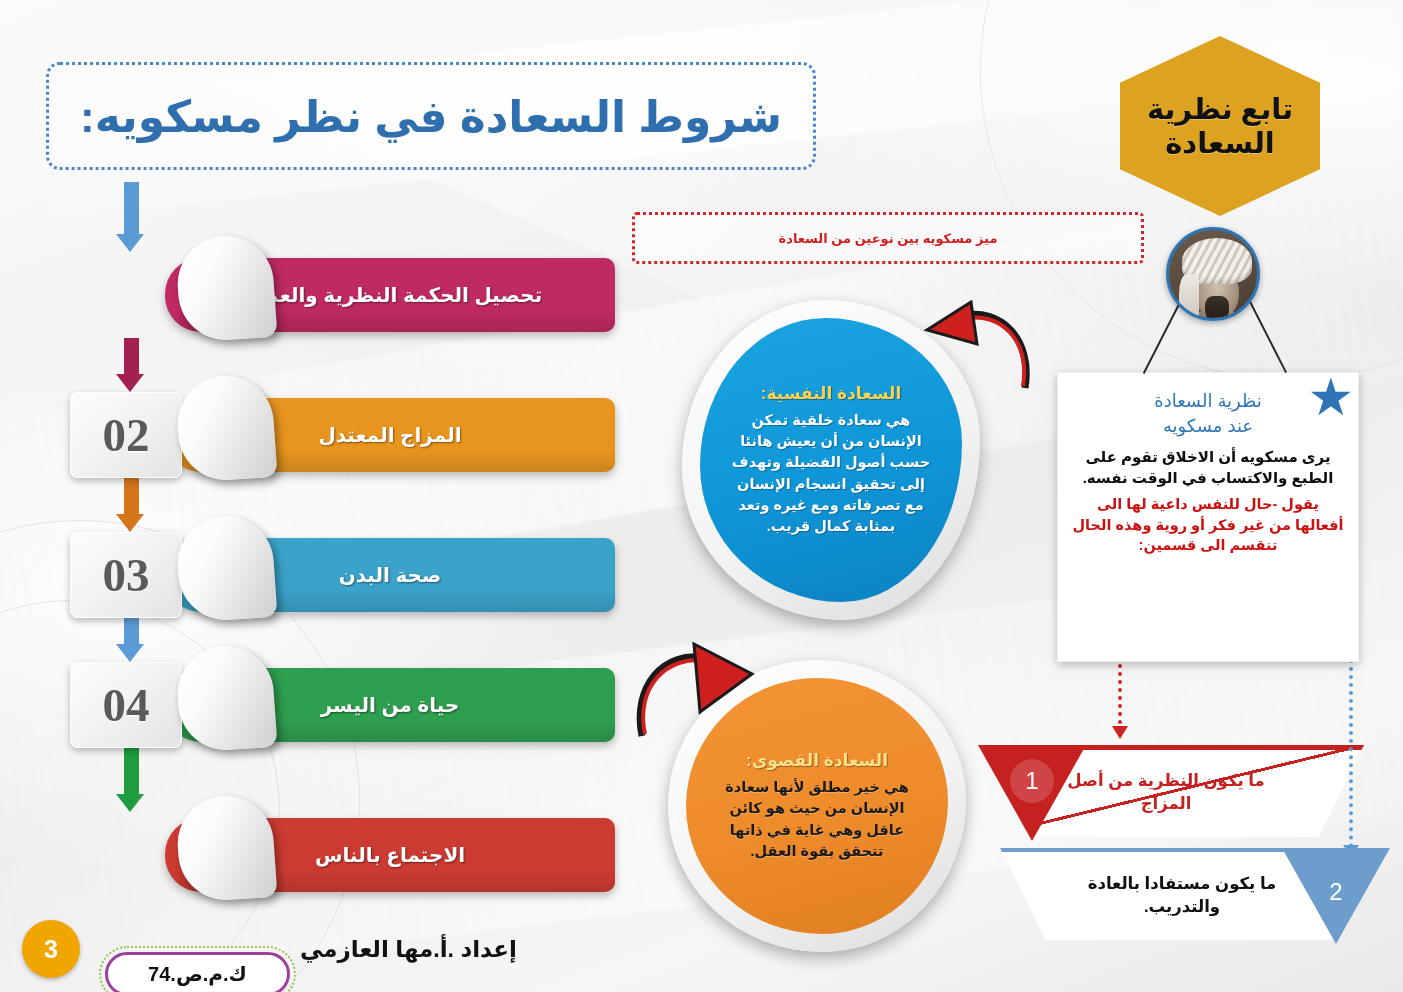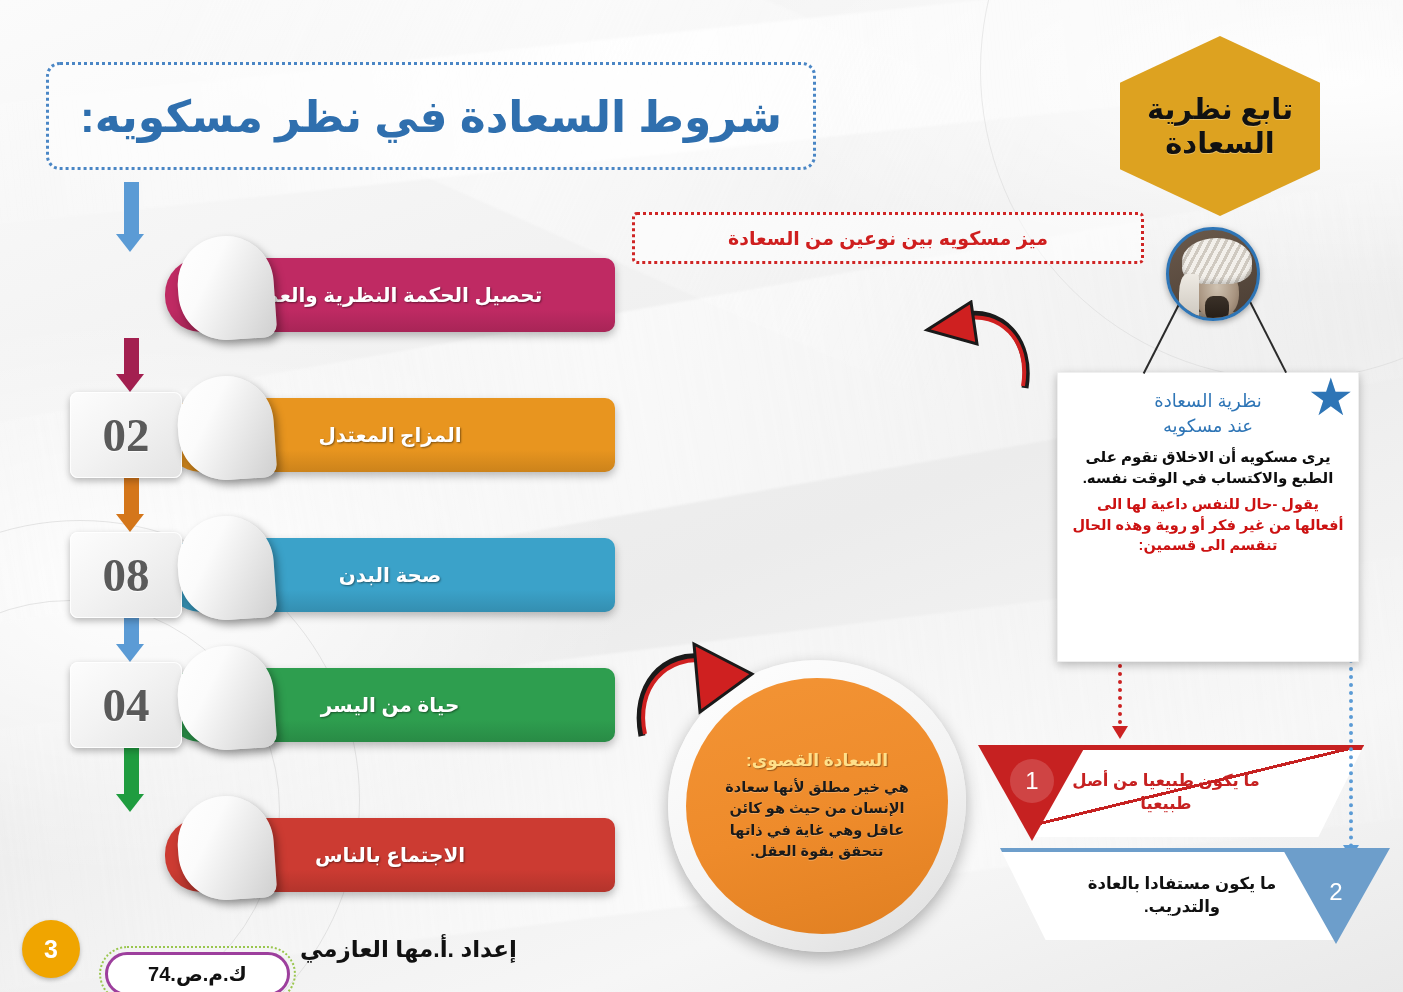--- a/index.html
+++ b/index.html
@@ -128,21 +128,21 @@
   #red-note {
     position: absolute;
     left: 632px; top: 212px;
     width: 512px; height: 52px;
     border: 3px dotted #cf2525;
     border-radius: 5px;
     background: rgba(255,255,255,.55);
     display: flex; align-items: center; justify-content: center;
   }
   #red-note-text {
-    color: #cf1f1f; font-size: 19px; font-weight: bold;
+    color: #cf1f1f; font-size: 13px; font-weight: bold;
     text-shadow: 1px 1px 1px rgba(255,255,255,.8);
   }
 
   
   .blob-wrap { position: absolute; }
   .blob-outer {
     position: absolute; inset: 0;
     background: linear-gradient(150deg, #ffffff 0%, #f4f4f4 55%, #dcdcdc 100%);
     box-shadow: 0 6px 16px rgba(0,0,0,.3);
   }
@@ -415,21 +415,21 @@
       </div>
       <div class="step-arrow" style="top: 338px; height: 54px;">
         <div class="shaft" style="height: 36px; background: rgb(163, 32, 80);"></div>
         <div class="head" style="border-top: 18px solid rgb(163, 32, 80);"></div>
       </div>
       <div class="step" style="top: 532px;">
         <div class="step-bar" style="background: linear-gradient(rgb(59, 162, 201) 0%, rgb(59, 162, 201) 70%, rgba(0, 0, 0, 0.12) 100%), rgb(59, 162, 201);">
           <div class="step-label">صحة البدن</div>
         </div>
         <div class="step-numbox">
-          <div class="step-num">08</div>
+          <div class="step-num">03</div>
         </div>
         <div class="curl">
           <div class="curl-shape"></div>
         </div>
       </div>
       <div class="step-arrow" style="top: 478px; height: 54px;">
         <div class="shaft" style="height: 36px; background: rgb(212, 118, 26);"></div>
         <div class="head" style="border-top: 18px solid rgb(212, 118, 26);"></div>
       </div>
       <div class="step" style="top: 662px;">
@@ -458,20 +458,27 @@
       <div class="step-arrow" style="top: 748px; height: 64px;">
         <div class="shaft" style="height: 46px; background: rgb(31, 156, 63);"></div>
         <div class="head" style="border-top: 18px solid rgb(31, 156, 63);"></div>
       </div>
     </div>
 
   <div id="red-note">
     <div id="red-note-text">ميز مسكويه بين نوعين من السعادة</div>
   </div>
 
+  <div class="blob-wrap" id="blob-psych">
+    <div class="blob-outer"></div>
+    <div class="blob-inner">
+      <div class="blob-title">السعادة النفسية:</div>
+      <div class="blob-body">هي سعادة خلقية تمكن الإنسان من أن يعيش هانئا حسب أصول الفضيلة وتهدف إلى تحقيق انسجام الإنسان مع تصرفاته ومع غيره وتعد بمثابة كمال قريب.</div>
+    </div>
+  </div>
 
   <div class="blob-wrap" id="blob-ultimate">
     <div class="blob-outer"></div>
     <div class="blob-inner">
       <div class="blob-title">السعادة القصوى:</div>
       <div class="blob-body">هي خير مطلق لأنها سعادة الإنسان من حيث هو كائن عاقل وهي غاية في ذاتها تتحقق بقوة العقل.</div>
     </div>
   </div>
 
   <svg class="curved-arrow" id="arrow-psych" viewBox="0 0 130 100">
@@ -510,21 +517,21 @@
   <div class="dotline" id="dot-red"></div>
   <div id="dot-red-head"></div>
   <div class="dotline" id="dot-blue"></div>
   <div id="dot-blue-head"></div>
 
   <div class="banner" id="banner1">
     <div class="banner-shape"></div>
     <div class="bsides"></div>
     <div class="tri" id="tri1"></div>
     <div class="tri-num" id="tri1-num">1</div>
-    <div class="banner-txt">ما يكون طبيعيا من أصل طبيعيا</div>
+    <div class="banner-txt">ما يكون النظرية من أصل المزاج</div>
   </div>
 
   <div class="banner" id="banner2">
     <div class="banner-shape"></div>
     <div class="tri" id="tri2"></div>
     <div class="tri-num" id="tri2-num">2</div>
     <div class="banner-txt">ما يكون مستفادا بالعادة والتدريب.</div>
   </div>
 
   <div id="page-badge">3</div>

